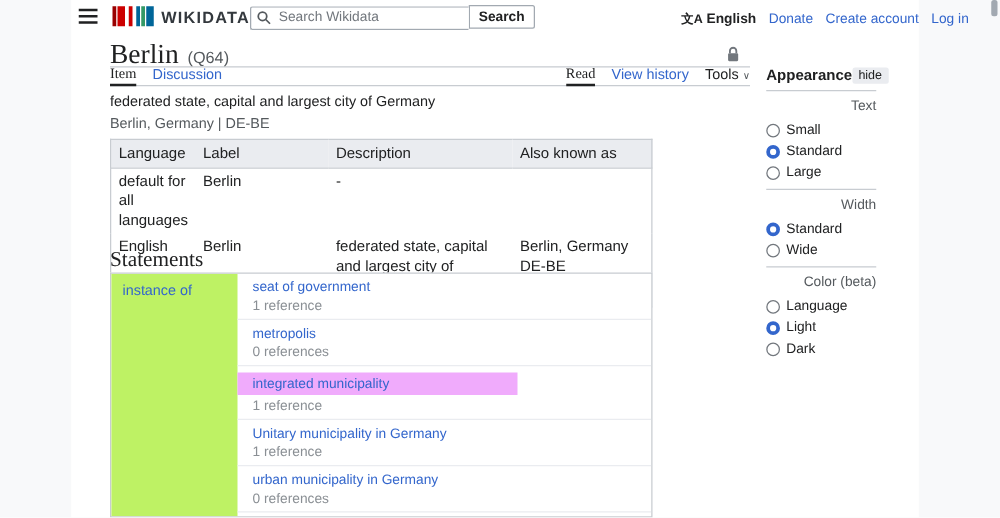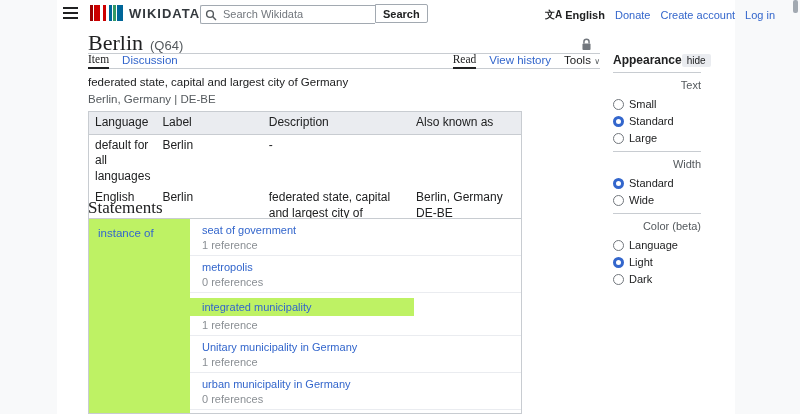--- a/index.html
+++ b/index.html
@@ -63,21 +63,21 @@
 
   
   .stmt-heading { position:absolute; left:88px; top:198px; font-family:"Liberation Serif", serif; font-size:17px; color:#202122; }
   .stmt-box { position:absolute; left:88px; top:218px; width:434px; height:196px; border:1px solid #c8ccd1; display:flex; background:#fff; overflow:hidden; }
   .stmt-prop { width:101px; background:#bef264; padding:8px 0 0 9px; font-size:11.5px; flex:none; }
   .stmt-prop a { color:#3366cc; text-decoration:none; cursor:pointer; }
   .claims { flex:1; }
   .claim { border-bottom:1px solid #eaecf0; padding:5px 0 4px 0; }
   .claim-value-row { font-size:11px; }
   .claim-value-row .val { color:#3366cc; text-decoration:none; cursor:pointer; display:inline-block; margin-left:12px; }
-  .claim-value-row[data-highlight="true"] { background:#bef264; width:224px; padding:3px 0; }
+  .claim-value-row[data-highlight="true"] { background:#f0abfc; width:224px; padding:3px 0; }
   .qual-row { margin-top:3px; font-size:11px; }
   .qual-prop { display:inline-block; margin-left:26px; width:77px; color:#3366cc; text-decoration:none; cursor:pointer; }
   .qual-val { color:#202122; font-size:11.5px; }
   .refs { margin:3px 0 0 12px; font-size:11px; color:#8a8f94; cursor:pointer; }
 
   
   .appearance { position:absolute; left:613px; top:53px; width:88px; font-size:11px; }
   .ap-head { display:flex; justify-content:space-between; align-items:center; border-bottom:1px solid #c8ccd1; padding-bottom:5px; }
   .ap-title { font-size:12px; font-weight:bold; color:#202122; }
   .hide-btn { font-size:10px; background:#eaecf0; border-radius:2px; padding:1px 5px; color:#202122; cursor:pointer; }

